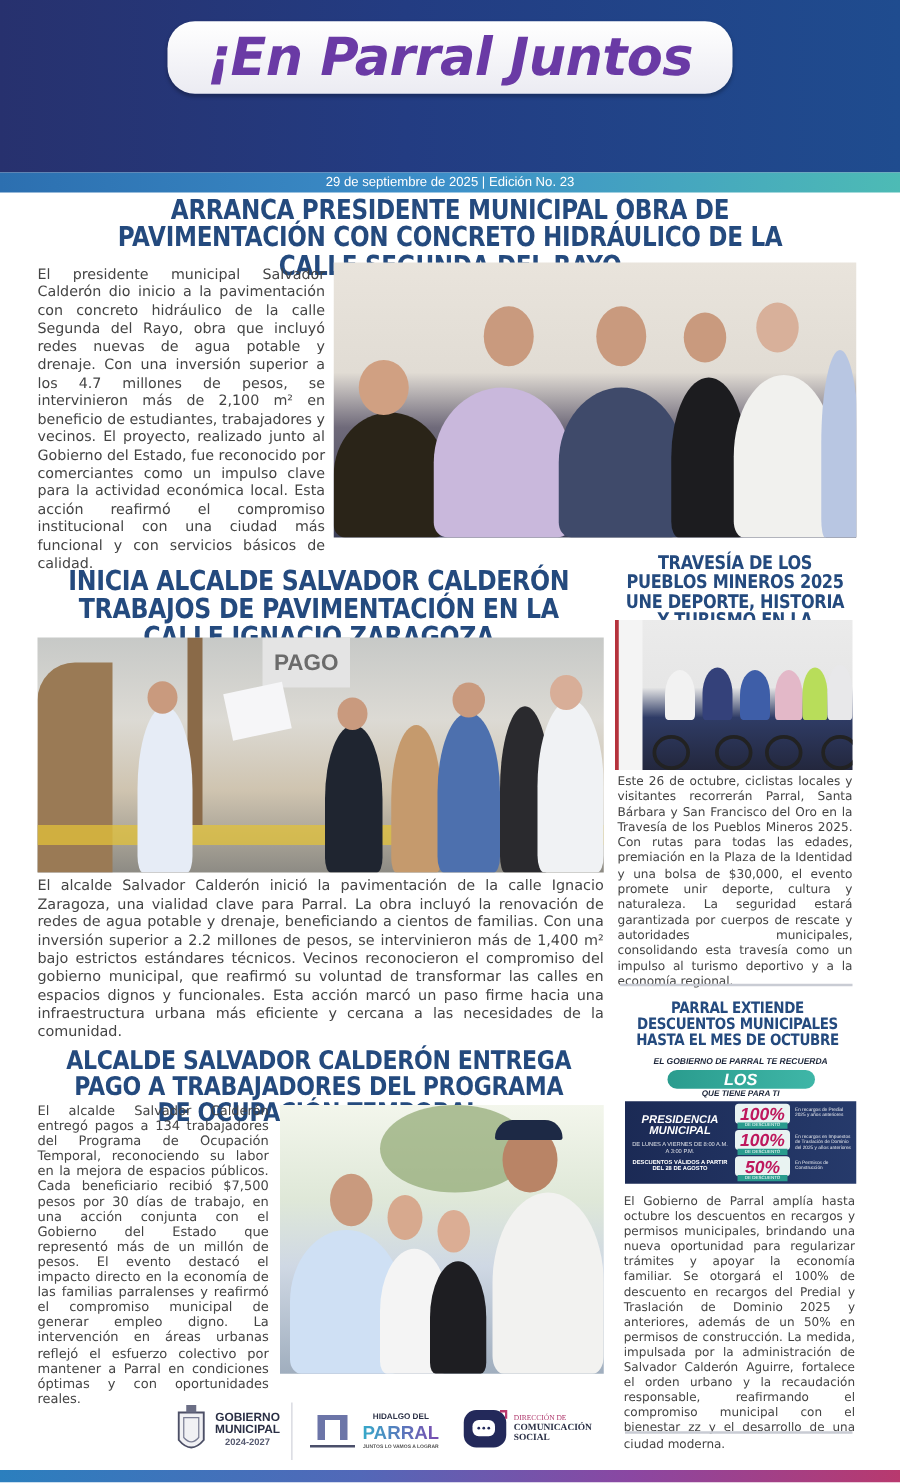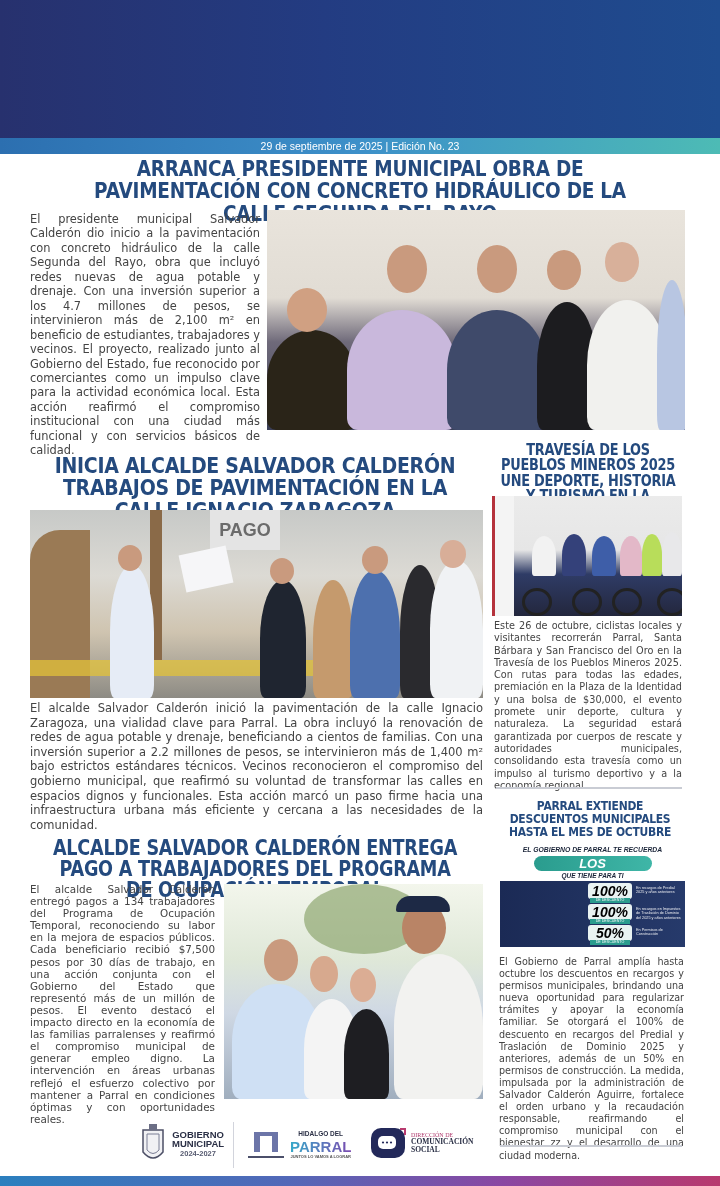--- a/index.html
+++ b/index.html
@@ -84,21 +84,21 @@
     margin-top: 2px; width: 185px; height: 66px; background: linear-gradient(90deg, #1b2a55, #263a6b);
     position: relative; color: #fff;
   }
   .promo-left { position: absolute; left: 4px; top: 10px; width: 80px; text-align: center; }
   .promo-left .pm { font-weight: bold; font-style: italic; font-size: 9px; line-height: 9.5px; }
   .promo-left .hrs { font-size: 4.6px; line-height: 5.5px; margin-top: 3px; opacity: .85; }
   .promo-left .valid { font-size: 4.6px; line-height: 5.5px; margin-top: 3px; font-weight: bold; }
   .promo-row { position: absolute; left: 88px; width: 96px; height: 20px; }
   .promo-pct {
     position: absolute; left: 0; top: 0; width: 44px; height: 16px; background: #e9f3f2; border-radius: 3px;
-    color: #000000; font-weight: bold; font-style: italic; font-size: 14px; line-height: 16px; text-align: center;
+    color: #be185d; font-weight: bold; font-style: italic; font-size: 14px; line-height: 16px; text-align: center;
   }
   .promo-tag {
     position: absolute; left: 2px; top: 15px; width: 40px; height: 5px; background: #2a9c8e;
     color:#fff; font-size: 3.6px; text-align: center; line-height: 5px;
   }
   .promo-desc { position: absolute; left: 48px; top: 3px; width: 48px; font-size: 3.8px; line-height: 4.5px; opacity: .9; }
   .footer-bar {
     position: absolute; left: 0; top: 1176px; width: 720px; height: 10px;
     background: linear-gradient(90deg, #2b7fbe 0%, #5268b8 40%, #8a47a2 70%, #b8396e 100%);
   }
@@ -108,20 +108,23 @@
 
   
   .banner-text { position: absolute; left: 18px; top: 8px; font-weight: bold; font-size: 14px; color: #2e4780; letter-spacing: .3px; white-space: nowrap; }
   .person { position: absolute; border-radius: 50% 50% 10% 10%; }
   .head { position: absolute; border-radius: 50%; background: #c99a7e; }
 </style>
 </head>
 <body>
 
 <div class="masthead">
+  <div class="title-pill">
+    <span class="title-line1">¡En Parral Juntos</span>
+  </div>
 </div>
 <div class="dateline">29 de septiembre de 2025 | Edición No. 23</div>
 
 <div id="h1" class="headline">ARRANCA PRESIDENTE MUNICIPAL OBRA DE PAVIMENTACIÓN CON CONCRETO HIDRÁULICO DE LA CALLE SEGUNDA DEL RAYO</div>
 <div id="b1" class="body-text">El presidente municipal Salvador Calderón dio inicio a la pavimentación con concreto hidráulico de la calle Segunda del Rayo, obra que incluyó redes nuevas de agua potable y drenaje. Con una inversión superior a los 4.7 millones de pesos, se intervinieron más de 2,100 m² en beneficio de estudiantes, trabajadores y vecinos. El proyecto, realizado junto al Gobierno del Estado, fue reconocido por comerciantes como un impulso clave para la actividad económica local. Esta acción reafirmó el compromiso institucional con una ciudad más funcional y con servicios básicos de calidad.</div>
 <div id="p1" class="photo">
   <div class="person" style="left:0;top:120px;width:90px;height:100px;background:#2a2418;"></div>
   <div class="head" style="left:20px;top:78px;width:40px;height:44px;background:#d0a082;"></div>
   <div class="person" style="left:80px;top:100px;width:110px;height:120px;background:#c9b8dc;"></div>
   <div class="head" style="left:120px;top:35px;width:40px;height:48px;"></div>
@@ -186,20 +189,25 @@
 <div id="b4" class="body-text">Este 26 de octubre, ciclistas locales y visitantes recorrerán Parral, Santa Bárbara y San Francisco del Oro en la Travesía de los Pueblos Mineros 2025. Con rutas para todas las edades, premiación en la Plaza de la Identidad y una bolsa de $30,000, el evento promete unir deporte, cultura y naturaleza. La seguridad estará garantizada por cuerpos de rescate y autoridades municipales, consolidando esta travesía como un impulso al turismo deportivo y a la economía regional.</div>
 
 <div class="rule" style="left:496px;top:787px;width:186px;"></div>
 
 <div id="h5" class="headline">PARRAL EXTIENDE DESCUENTOS MUNICIPALES HASTA EL MES DE OCTUBRE</div>
 <div id="promo">
   <div class="promo-top">EL GOBIERNO DE PARRAL TE RECUERDA</div>
   <div class="promo-pill">LOS DESCUENTOS</div>
   <div class="promo-sub">QUE TIENE PARA TI</div>
   <div class="promo-panel">
+    <div class="promo-left">
+      <div class="pm">PRESIDENCIA MUNICIPAL</div>
+      <div class="hrs">DE LUNES A VIERNES DE 8:00 A.M. A 3:00 P.M.</div>
+      <div class="valid">DESCUENTOS VÁLIDOS A PARTIR DEL 28 DE AGOSTO</div>
+    </div>
     <div class="promo-row" style="top:2px;">
       <div class="promo-pct">100%</div>
       <div class="promo-tag">DE DESCUENTO</div>
       <div class="promo-desc">En recargos de Predial 2025 y años anteriores</div>
     </div>
     <div class="promo-row" style="top:23px;">
       <div class="promo-pct">100%</div>
       <div class="promo-tag">DE DESCUENTO</div>
       <div class="promo-desc">En recargos en Impuestos de Traslación de Dominio del 2025 y años anteriores</div>
     </div>

